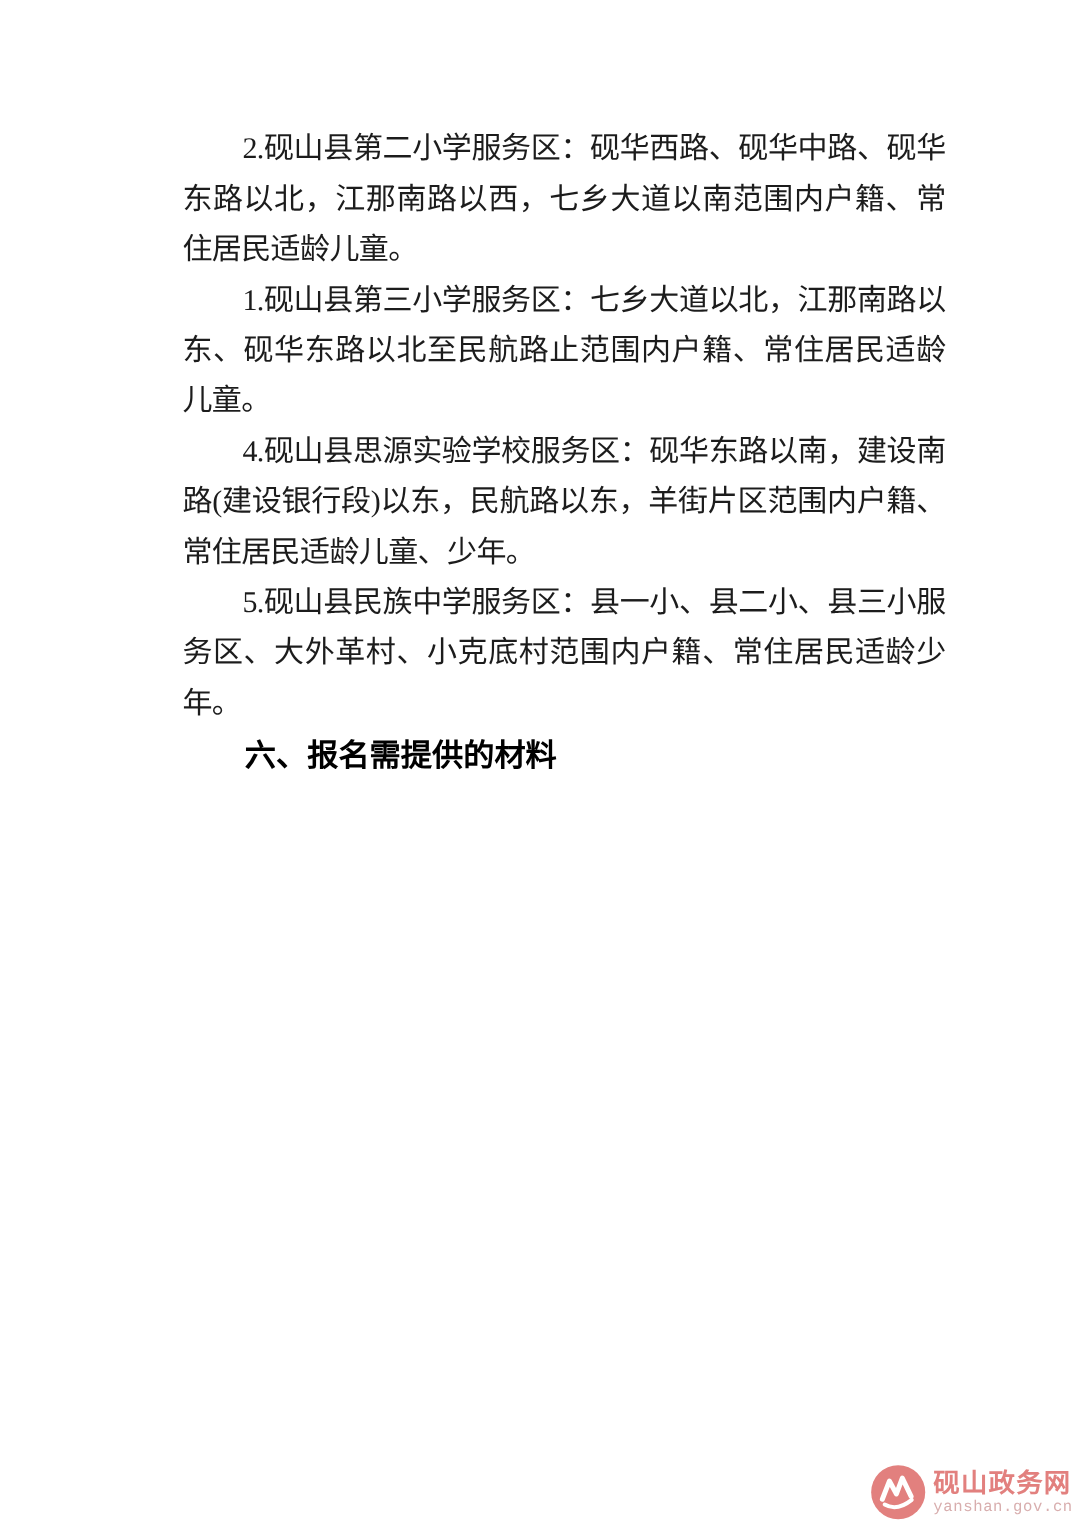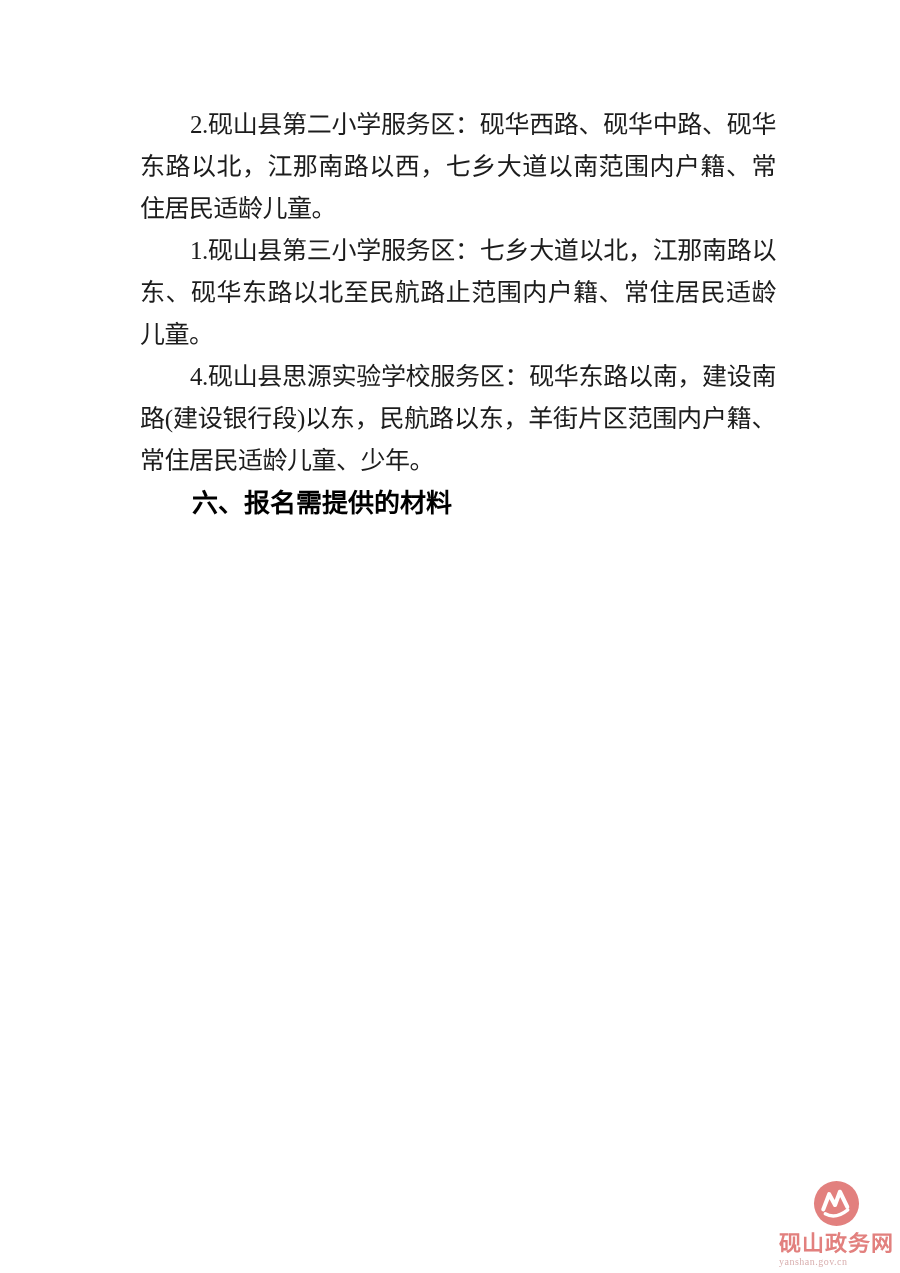--- a/index.html
+++ b/index.html
@@ -9,21 +9,21 @@
   body {
     width: 900px;
     height: 1273px;
     background: #ffffff;
     position: relative;
     overflow: hidden;
     font-family: "Liberation Serif", "DejaVu Serif", serif;
   }
   .doc-page {
     position: absolute;
-    left: 140px;
+    left: 152px;
     top: 104px;
     width: 636px;
     color: #1c1c1c;
   }
   .doc-page p {
     margin: 0;
     font-size: 25px;
     line-height: 42px;
     letter-spacing: -0.5px;
     text-align: justify;
@@ -38,52 +38,52 @@
     letter-spacing: 0;
     color: #000000;
   }
   .site-watermark {
     position: absolute;
     right: 6px;
     bottom: 6px;
     display: flex;
     align-items: center;
     gap: 6px;
-    flex-direction: column;
   }
   .site-watermark .logo-circle {
     width: 47px;
     height: 47px;
     flex: 0 0 auto;
   }
   .site-watermark .footer-text {
     display: flex;
     flex-direction: column;
     line-height: 1;
   }
   .site-name {
     font-family: "Liberation Sans", "DejaVu Sans", sans-serif;
     font-weight: bold;
     font-size: 22px;
     letter-spacing: 1px;
   }
   .site-url {
-    font-family: Liberation Serif, serif;
-    font-size: 10px;
+    font-family: Liberation Mono, monospace;
+    font-size: 13px;
     margin-top: 2px;
     letter-spacing: 0.5px;
   }
 </style>
 </head>
 <body>
 
 <div class="doc-page">
   <p>2.砚山县第二小学服务区：砚华西路、砚华中路、砚华东路以北，江那南路以西，七乡大道以南范围内户籍、常住居民适龄儿童。</p>
   <p>1.砚山县第三小学服务区：七乡大道以北，江那南路以东、砚华东路以北至民航路止范围内户籍、常住居民适龄儿童。</p>
   <p>4.砚山县思源实验学校服务区：砚华东路以南，建设南路(建设银行段)以东，民航路以东，羊街片区范围内户籍、常住居民适龄儿童、少年。</p>
+  <p>5.砚山县民族中学服务区：县一小、县二小、县三小服务区、大外革村、小克底村范围内户籍、常住居民适龄少年。</p>
   <p class="heading">六、报名需提供的材料</p>
 </div>
 
 <div class="site-watermark">
   <svg class="logo-circle" viewBox="0 0 48 48" aria-hidden="true">
     <circle cx="24" cy="24" r="23" fill="#e2807e"></circle>
     <path d="M10.5 30 L16.5 14.5 L22.5 25.5 L27.5 12 L35 27.5" fill="none" stroke="#ffffff" stroke-width="4.2" stroke-linecap="round" stroke-linejoin="round"></path>
     <path d="M12.5 34.5 Q23 40.5 35.5 30.5" fill="none" stroke="#ffffff" stroke-width="3.4" stroke-linecap="round"></path>
   </svg>
   <div class="footer-text">

